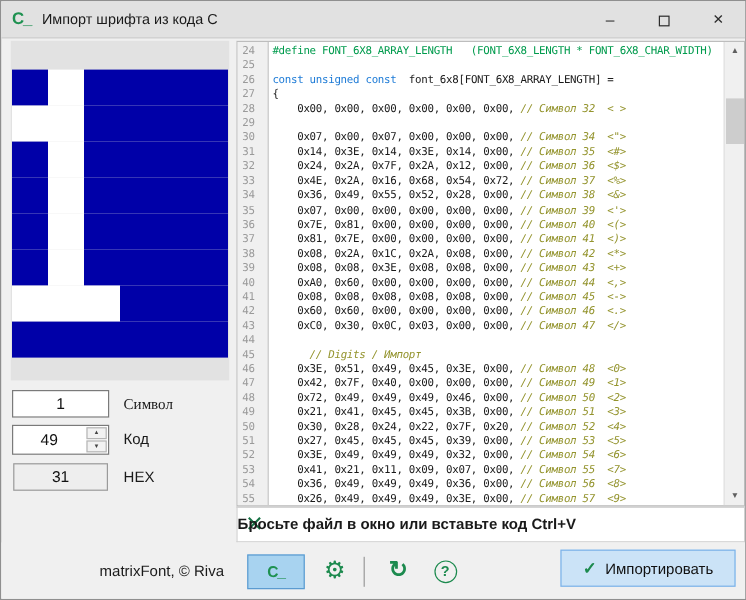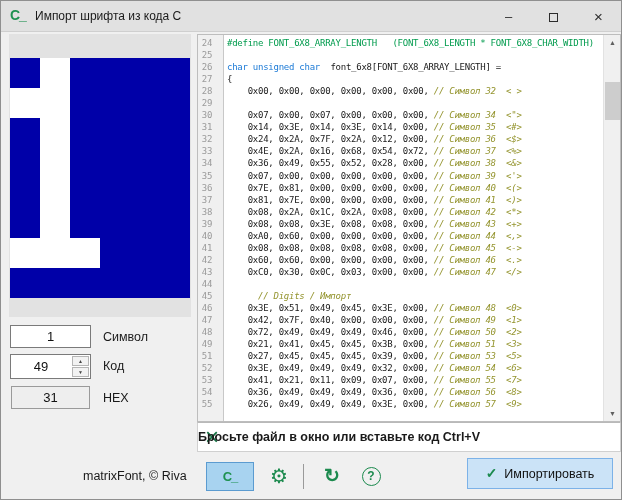--- a/index.html
+++ b/index.html
@@ -37,21 +37,21 @@
   .spin-value { position:absolute; left:0; top:0; width:60px; height:23px; border:none;
                 background:transparent; text-align:center; font-size:13px; color:#111;
                 font-family:"Liberation Sans",sans-serif; }
   .spin-btns { position:absolute; right:1px; top:1px; width:17px; height:21px; }
   .spin-btn { width:17px; height:10px; background:#f2f2f2; border:1px solid #b5b5b5;
               font-size:5px; line-height:8px; text-align:center; color:#444; cursor:default; }
   .spin-btn + .spin-btn { margin-top:1px; }
   .edit-hex { position:absolute; left:10px; top:385px; width:79px; height:23px;
               background:#eeeeee; border:1px solid #9a9a9a; line-height:21px; }
   .field-label { position:absolute; font-size:12.5px; color:#1a1a1a; }
-  .lbl-symbol { left:102px; top:329px; }
+  .lbl-symbol { left:102px; top:329px;font-family:Liberation Serif, serif; }
   .lbl-code { left:102px; top:358px; }
   .lbl-hex { left:102px; top:390px; }
 
   
   .editor { position:absolute; left:196px; top:33px; width:424px; height:388px;
             background:#ffffff; border:1px solid #bdbdbd; overflow:hidden; }
   .gutter-bg { position:absolute; left:0; top:0; width:26px; height:100%;
                background:#f0f0f0; border-right:1px solid #c8c8c8; }
   .code-lines { position:absolute; left:0; top:2px; width:100%;
                 font-family:"DejaVu Sans Mono", monospace; font-size:9px;
@@ -182,21 +182,21 @@
   <span class="field-label lbl-code">Код</span>
 
   <div class="edit edit-hex">31</div>
   <span class="field-label lbl-hex">HEX</span>
 
   <div class="editor">
     <div class="gutter-bg"></div>
     <div class="code-lines" id="code-lines">
         <div class="code-line"><span class="ln">24</span><span class="lc"><span class="dir">#define FONT_6X8_ARRAY_LENGTH   (FONT_6X8_LENGTH * FONT_6X8_CHAR_WIDTH)</span></span></div>
         <div class="code-line"><span class="ln">25</span><span class="lc"></span></div>
-        <div class="code-line"><span class="ln">26</span><span class="lc"><span class="kw">char unsigned char</span><span class="pl">  font_6x8[FONT_6X8_ARRAY_LENGTH] =</span></span></div>
+        <div class="code-line"><span class="ln">26</span><span class="lc"><span class="kw">const unsigned const</span><span class="pl">  font_6x8[FONT_6X8_ARRAY_LENGTH] =</span></span></div>
         <div class="code-line"><span class="ln">27</span><span class="lc"><span class="pl">{</span></span></div>
         <div class="code-line"><span class="ln">28</span><span class="lc"><span class="pl">    0x00, 0x00, 0x00, 0x00, 0x00, 0x00, </span><span class="cm">// Символ 32  &lt; &gt;</span></span></div>
         <div class="code-line"><span class="ln">29</span></div>
         <div class="code-line"><span class="ln">30</span><span class="lc"><span class="pl">    0x07, 0x00, 0x07, 0x00, 0x00, 0x00, </span><span class="cm">// Символ 34  &lt;"&gt;</span></span></div>
         <div class="code-line"><span class="ln">31</span><span class="lc"><span class="pl">    0x14, 0x3E, 0x14, 0x3E, 0x14, 0x00, </span><span class="cm">// Символ 35  &lt;#&gt;</span></span></div>
         <div class="code-line"><span class="ln">32</span><span class="lc"><span class="pl">    0x24, 0x2A, 0x7F, 0x2A, 0x12, 0x00, </span><span class="cm">// Символ 36  &lt;$&gt;</span></span></div>
         <div class="code-line"><span class="ln">33</span><span class="lc"><span class="pl">    0x4E, 0x2A, 0x16, 0x68, 0x54, 0x72, </span><span class="cm">// Символ 37  &lt;%&gt;</span></span></div>
         <div class="code-line"><span class="ln">34</span><span class="lc"><span class="pl">    0x36, 0x49, 0x55, 0x52, 0x28, 0x00, </span><span class="cm">// Символ 38  &lt;&amp;&gt;</span></span></div>
         <div class="code-line"><span class="ln">35</span><span class="lc"><span class="pl">    0x07, 0x00, 0x00, 0x00, 0x00, 0x00, </span><span class="cm">// Символ 39  &lt;'&gt;</span></span></div>
         <div class="code-line"><span class="ln">36</span><span class="lc"><span class="pl">    0x7E, 0x81, 0x00, 0x00, 0x00, 0x00, </span><span class="cm">// Символ 40  &lt;(&gt;</span></span></div>
@@ -206,20 +206,21 @@
         <div class="code-line"><span class="ln">40</span><span class="lc"><span class="pl">    0xA0, 0x60, 0x00, 0x00, 0x00, 0x00, </span><span class="cm">// Символ 44  &lt;,&gt;</span></span></div>
         <div class="code-line"><span class="ln">41</span><span class="lc"><span class="pl">    0x08, 0x08, 0x08, 0x08, 0x08, 0x00, </span><span class="cm">// Символ 45  &lt;-&gt;</span></span></div>
         <div class="code-line"><span class="ln">42</span><span class="lc"><span class="pl">    0x60, 0x60, 0x00, 0x00, 0x00, 0x00, </span><span class="cm">// Символ 46  &lt;.&gt;</span></span></div>
         <div class="code-line"><span class="ln">43</span><span class="lc"><span class="pl">    0xC0, 0x30, 0x0C, 0x03, 0x00, 0x00, </span><span class="cm">// Символ 47  &lt;/&gt;</span></span></div>
         <div class="code-line"><span class="ln">44</span><span class="lc"></span></div>
         <div class="code-line"><span class="ln">45</span><span class="lc"><span class="pl">      </span><span class="cm">// Digits / Импорт</span></span></div>
         <div class="code-line"><span class="ln">46</span><span class="lc"><span class="pl">    0x3E, 0x51, 0x49, 0x45, 0x3E, 0x00, </span><span class="cm">// Символ 48  &lt;0&gt;</span></span></div>
         <div class="code-line"><span class="ln">47</span><span class="lc"><span class="pl">    0x42, 0x7F, 0x40, 0x00, 0x00, 0x00, </span><span class="cm">// Символ 49  &lt;1&gt;</span></span></div>
         <div class="code-line"><span class="ln">48</span><span class="lc"><span class="pl">    0x72, 0x49, 0x49, 0x49, 0x46, 0x00, </span><span class="cm">// Символ 50  &lt;2&gt;</span></span></div>
         <div class="code-line"><span class="ln">49</span><span class="lc"><span class="pl">    0x21, 0x41, 0x45, 0x45, 0x3B, 0x00, </span><span class="cm">// Символ 51  &lt;3&gt;</span></span></div>
+        <div class="code-line"><span class="ln">50</span><span class="lc"><span class="pl">    0x30, 0x28, 0x24, 0x22, 0x7F, 0x20, </span><span class="cm">// Символ 52  &lt;4&gt;</span></span></div>
         <div class="code-line"><span class="ln">51</span><span class="lc"><span class="pl">    0x27, 0x45, 0x45, 0x45, 0x39, 0x00, </span><span class="cm">// Символ 53  &lt;5&gt;</span></span></div>
         <div class="code-line"><span class="ln">52</span><span class="lc"><span class="pl">    0x3E, 0x49, 0x49, 0x49, 0x32, 0x00, </span><span class="cm">// Символ 54  &lt;6&gt;</span></span></div>
         <div class="code-line"><span class="ln">53</span><span class="lc"><span class="pl">    0x41, 0x21, 0x11, 0x09, 0x07, 0x00, </span><span class="cm">// Символ 55  &lt;7&gt;</span></span></div>
         <div class="code-line"><span class="ln">54</span><span class="lc"><span class="pl">    0x36, 0x49, 0x49, 0x49, 0x36, 0x00, </span><span class="cm">// Символ 56  &lt;8&gt;</span></span></div>
         <div class="code-line"><span class="ln">55</span><span class="lc"><span class="pl">    0x26, 0x49, 0x49, 0x49, 0x3E, 0x00, </span><span class="cm">// Символ 57  &lt;9&gt;</span></span></div>
       </div>
     <div class="vscroll">
       <div class="scroll-arrow arrow-up">▲</div>
       <div class="scroll-thumb"></div>
       <div class="scroll-arrow arrow-down">▼</div>

